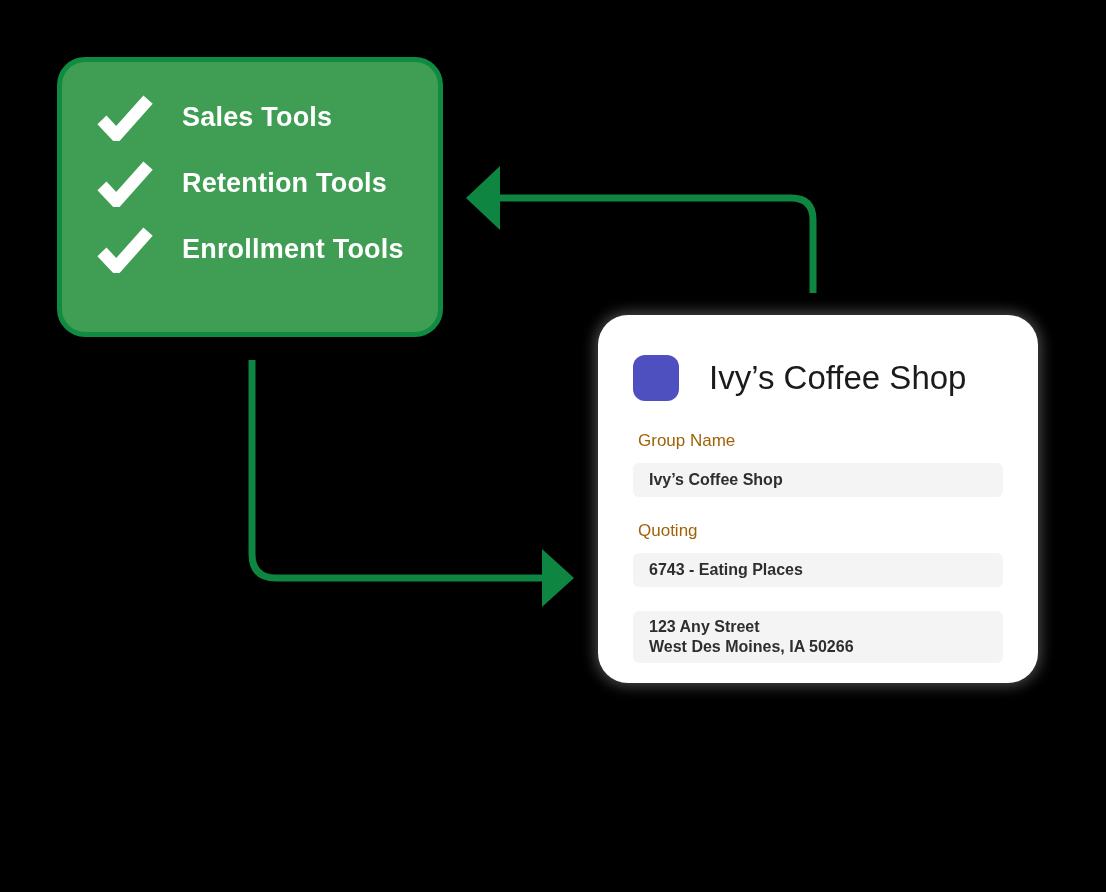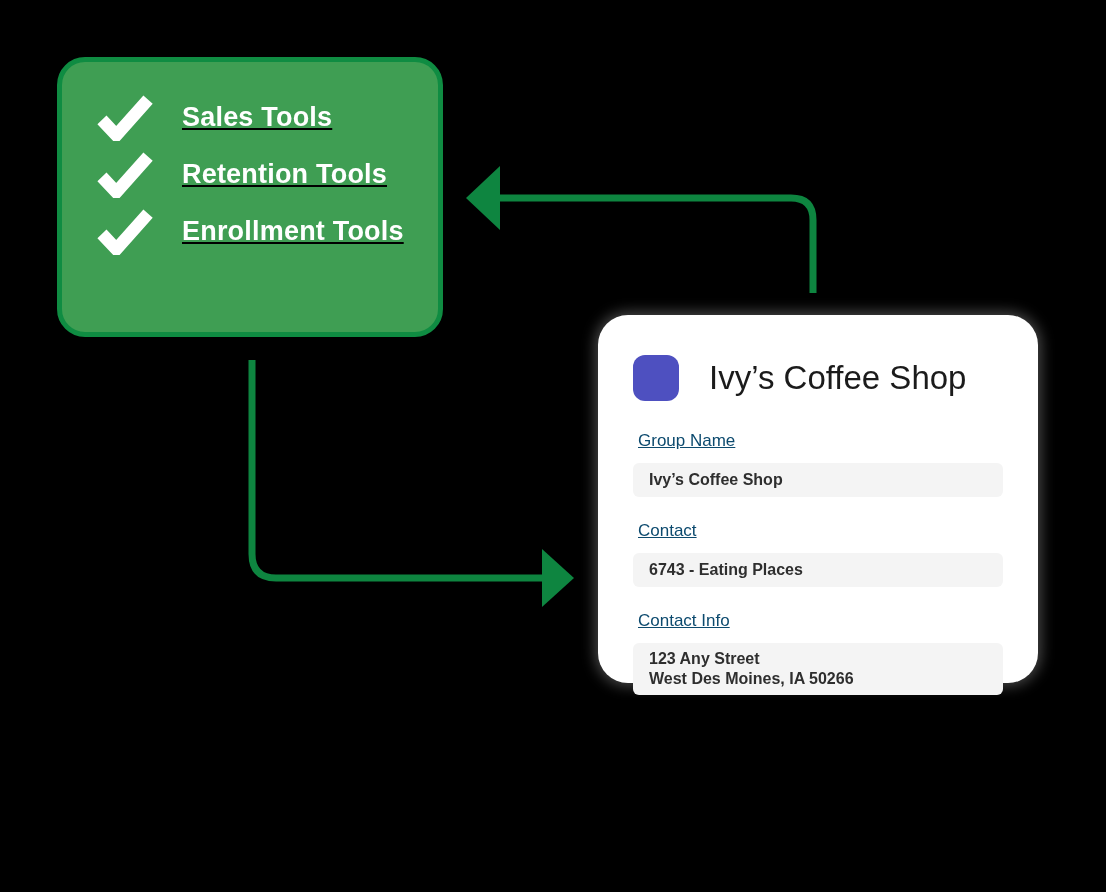--- a/index.html
+++ b/index.html
@@ -24,22 +24,21 @@
 
   
   .checklist{
     position:absolute;left:57px;top:57px;
     width:386px;height:280px;
     background:var(--checklist-fill);
     border:5px solid var(--checklist-border);
     border-radius:28px;
     display:flex;flex-direction:column;
     padding:31px 20px 0 33px;
-    gap:9px;
-    text-decoration:underline;
+    gap:18px;
   }
   .check-row{
     display:flex;align-items:center;
     height:48px;gap:27px;flex:0 0 auto;
   }
   .check-icon{width:60px;height:48px;flex:0 0 auto;display:block;}
   .check-icon svg{display:block;width:100%;height:100%;}
   .check-label{
     color:#ffffff;
     font-size:27px;font-weight:700;
@@ -74,22 +73,22 @@
   .logo{
     width:46px;height:46px;flex:0 0 auto;
     background:var(--logo);
     border-radius:12px;
   }
   .card-title{
     font-size:33px;font-weight:400;color:#1b1b1b;
     white-space:nowrap;
   }
   .field-label{
-    font-size:17px;color:#0c4a6e;
-    line-height:20px;margin:0 0 12px 5px;text-decoration:underline;
+    font-size:17px;color:#a16207;
+    line-height:20px;margin:0 0 12px 5px;
   }
   .field-box{
     width:370px;min-height:34px;
     background:var(--field-background);
     border-radius:6px;
     display:flex;flex-direction:column;justify-content:center;
     padding:6px 10px 6px 16px;
     margin-bottom:24px;
   }
   .field-value{
@@ -149,31 +148,30 @@
     </div>
 
     <div class="field-group">
       <div class="field-label">Group Name</div>
       <div class="field-box">
         <span class="field-value">Ivy’s Coffee Shop</span>
       </div>
     </div>
 
     <div class="field-group">
-      <div class="field-label">Contact</div>
+      <div class="field-label">Quoting</div>
       <div class="field-box">
         <span class="field-value">6743 - Eating Places</span>
       </div>
     </div>
 
     <div class="field-group">
     </div>
 
     <div class="field-group">
-      <div class="field-label">Contact Info</div>
       <div class="field-box">
         <span class="field-value">123 Any Street</span>
         <span class="field-value">West Des Moines, IA 50266</span>
       </div>
     </div>
   </div>
 
 </div>
 
 </body></html>

